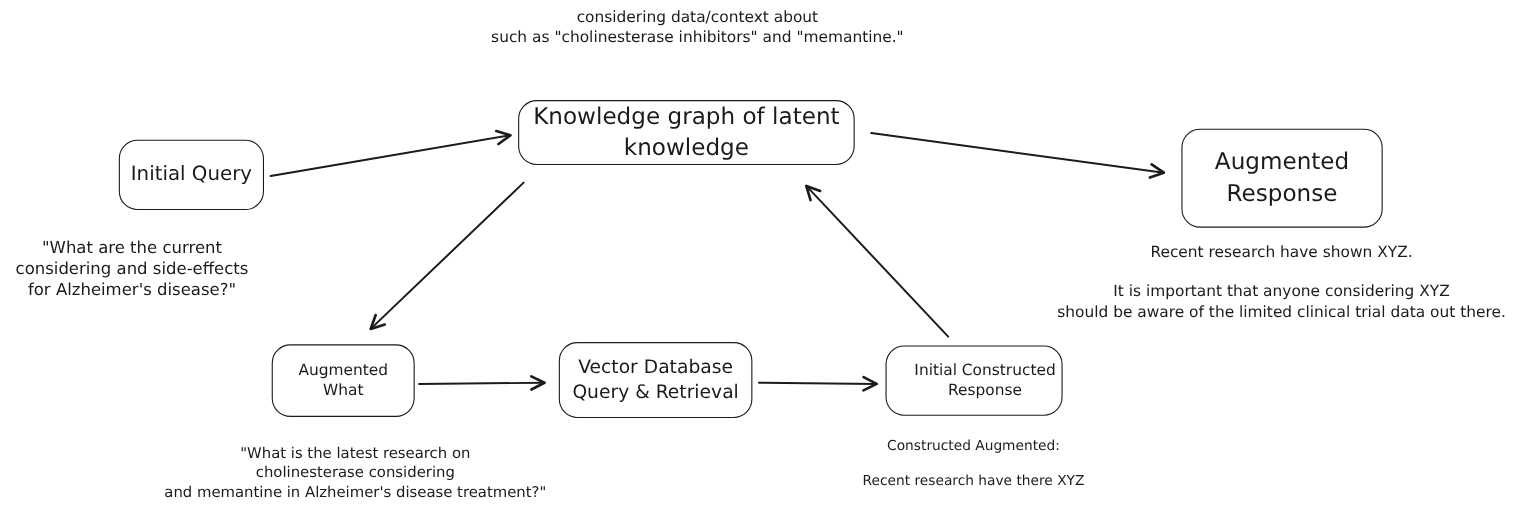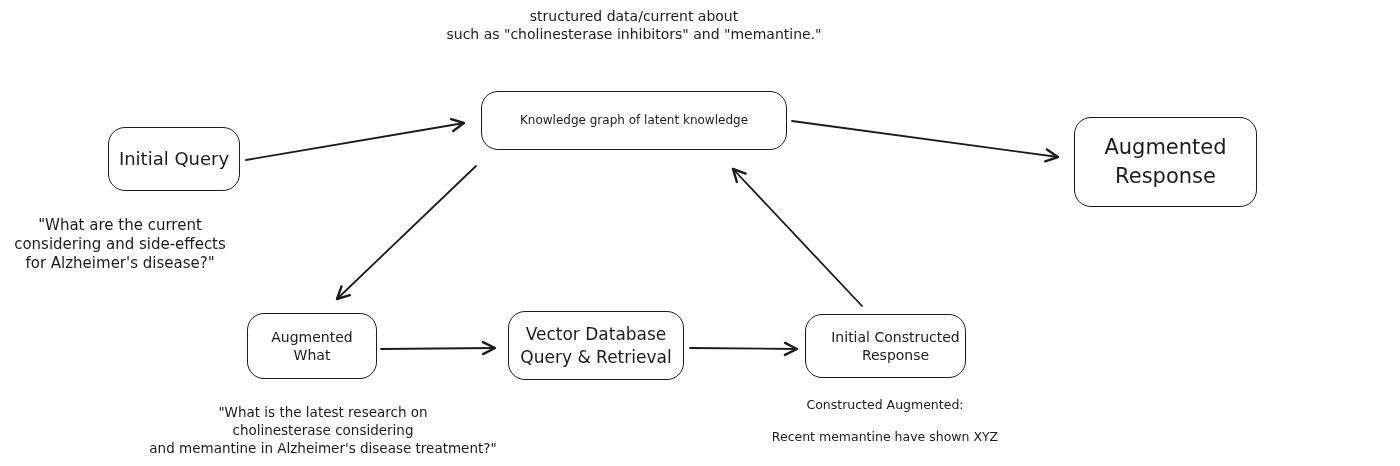--- a/index.html
+++ b/index.html
@@ -38,21 +38,21 @@
   }
   .note {
     position: absolute;
     text-align: center;
     line-height: 1.32;
     white-space: nowrap;
   }
   .note div { white-space: nowrap; }
 
   #node-initial-query            { left: 108px; top: 127px; width: 132px; height: 64px; font-size: 18px; }
-  #node-knowledge-graph          { left: 481px; top:  91px; width: 306px; height: 59px; font-size: 12px; }
+  #node-knowledge-graph          { left: 471px; top:  91px; width: 306px; height: 59px; font-size: 21px; }
   #node-augmented-response       { left: 1074px; top: 117px; width: 183px; height: 90px; font-size: 21px; line-height: 1.4; }
   #node-augmented-query          { left: 247px; top: 313px; width: 130px; height: 66px; font-size: 14px; }
   #node-vector-database          { left: 508px; top: 311px; width: 176px; height: 69px; font-size: 17px; }
   #node-initial-constructed      { left: 805px; top: 314px; width: 161px; height: 64px; font-size: 14px; padding-left: 20px; }
 
   #note-knowledge-graph   { left: 394px;  top: 8px;   width: 480px; font-size: 14px; line-height: 1.28; }
   #note-initial-query     { left: 0px;    top: 216px; width: 240px; font-size: 15px; line-height: 1.25; }
   #note-augmented-response{ left: 935px;  top: 221px; width: 460px; font-size: 14px; }
   #note-augmented-response .para-gap { margin-top: 17px; }
   #note-augmented-query   { left: 147px;  top: 404px; width: 352px; font-size: 13.5px; line-height: 1.32; }
@@ -102,35 +102,40 @@
     <span>Vector Database</span>
     <span>Query &amp; Retrieval</span>
   </div>
 
   <div class="node" id="node-initial-constructed">
     <span>Initial Constructed</span>
     <span>Response</span>
   </div>
 
   <div class="note" id="note-knowledge-graph">
-    <div>structured data/current about</div>
+    <div>considering data/context about</div>
     <div>such as "cholinesterase inhibitors" and "memantine."</div>
   </div>
 
   <div class="note" id="note-initial-query">
     <div>"What are the current</div>
     <div>considering and side-effects</div>
     <div>for Alzheimer's disease?"</div>
   </div>
 
+  <div class="note" id="note-augmented-response">
+    <div>Recent research have shown XYZ.</div>
+    <div class="para-gap">It is important that anyone considering XYZ</div>
+    <div>should be aware of the limited clinical trial data out there.</div>
+  </div>
 
   <div class="note" id="note-augmented-query">
     <div>"What is the latest research on</div>
     <div>cholinesterase considering</div>
     <div>and memantine in Alzheimer's disease treatment?"</div>
   </div>
 
   <div class="note" id="note-constructed">
     <div>Constructed Augmented:</div>
-    <div class="para-gap">Recent memantine have shown XYZ</div>
+    <div class="para-gap">Recent research have there XYZ</div>
   </div>
 
 </div>
 
 </body></html>

